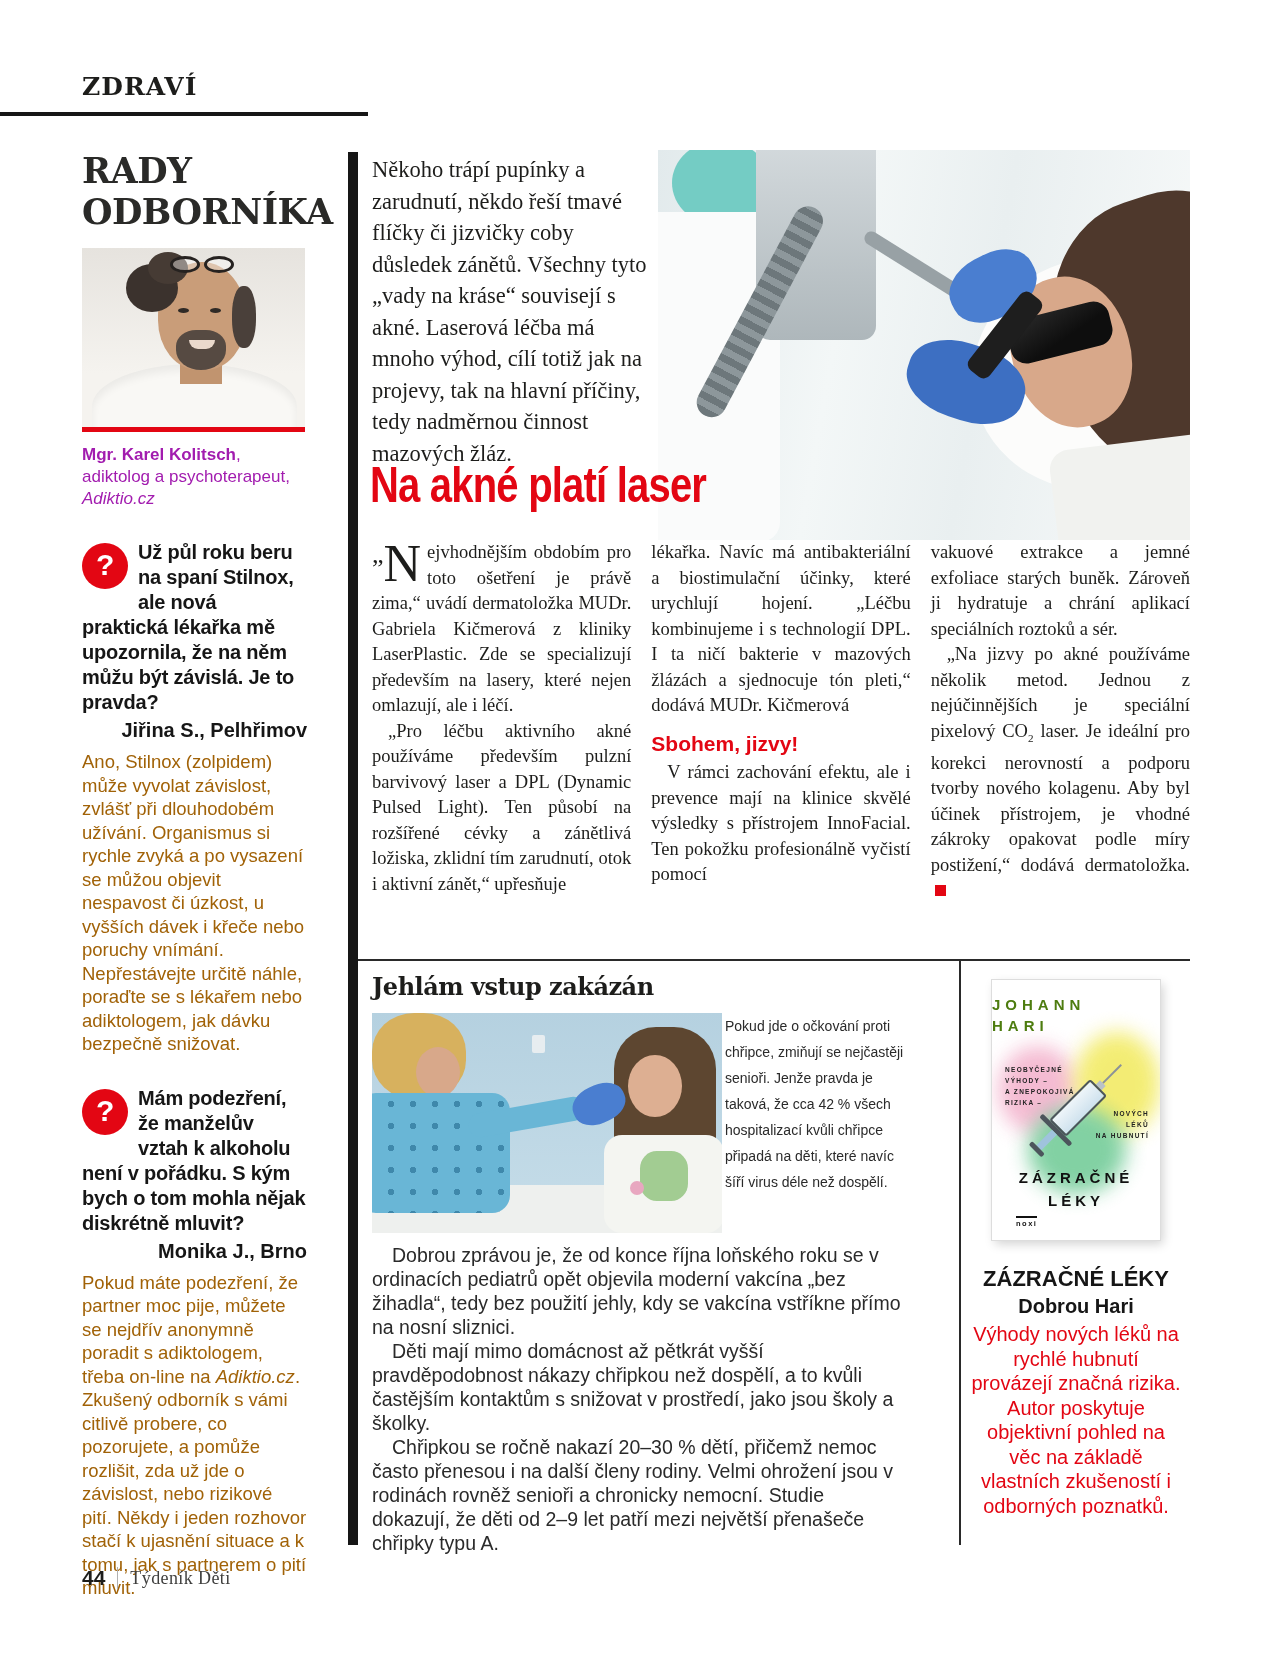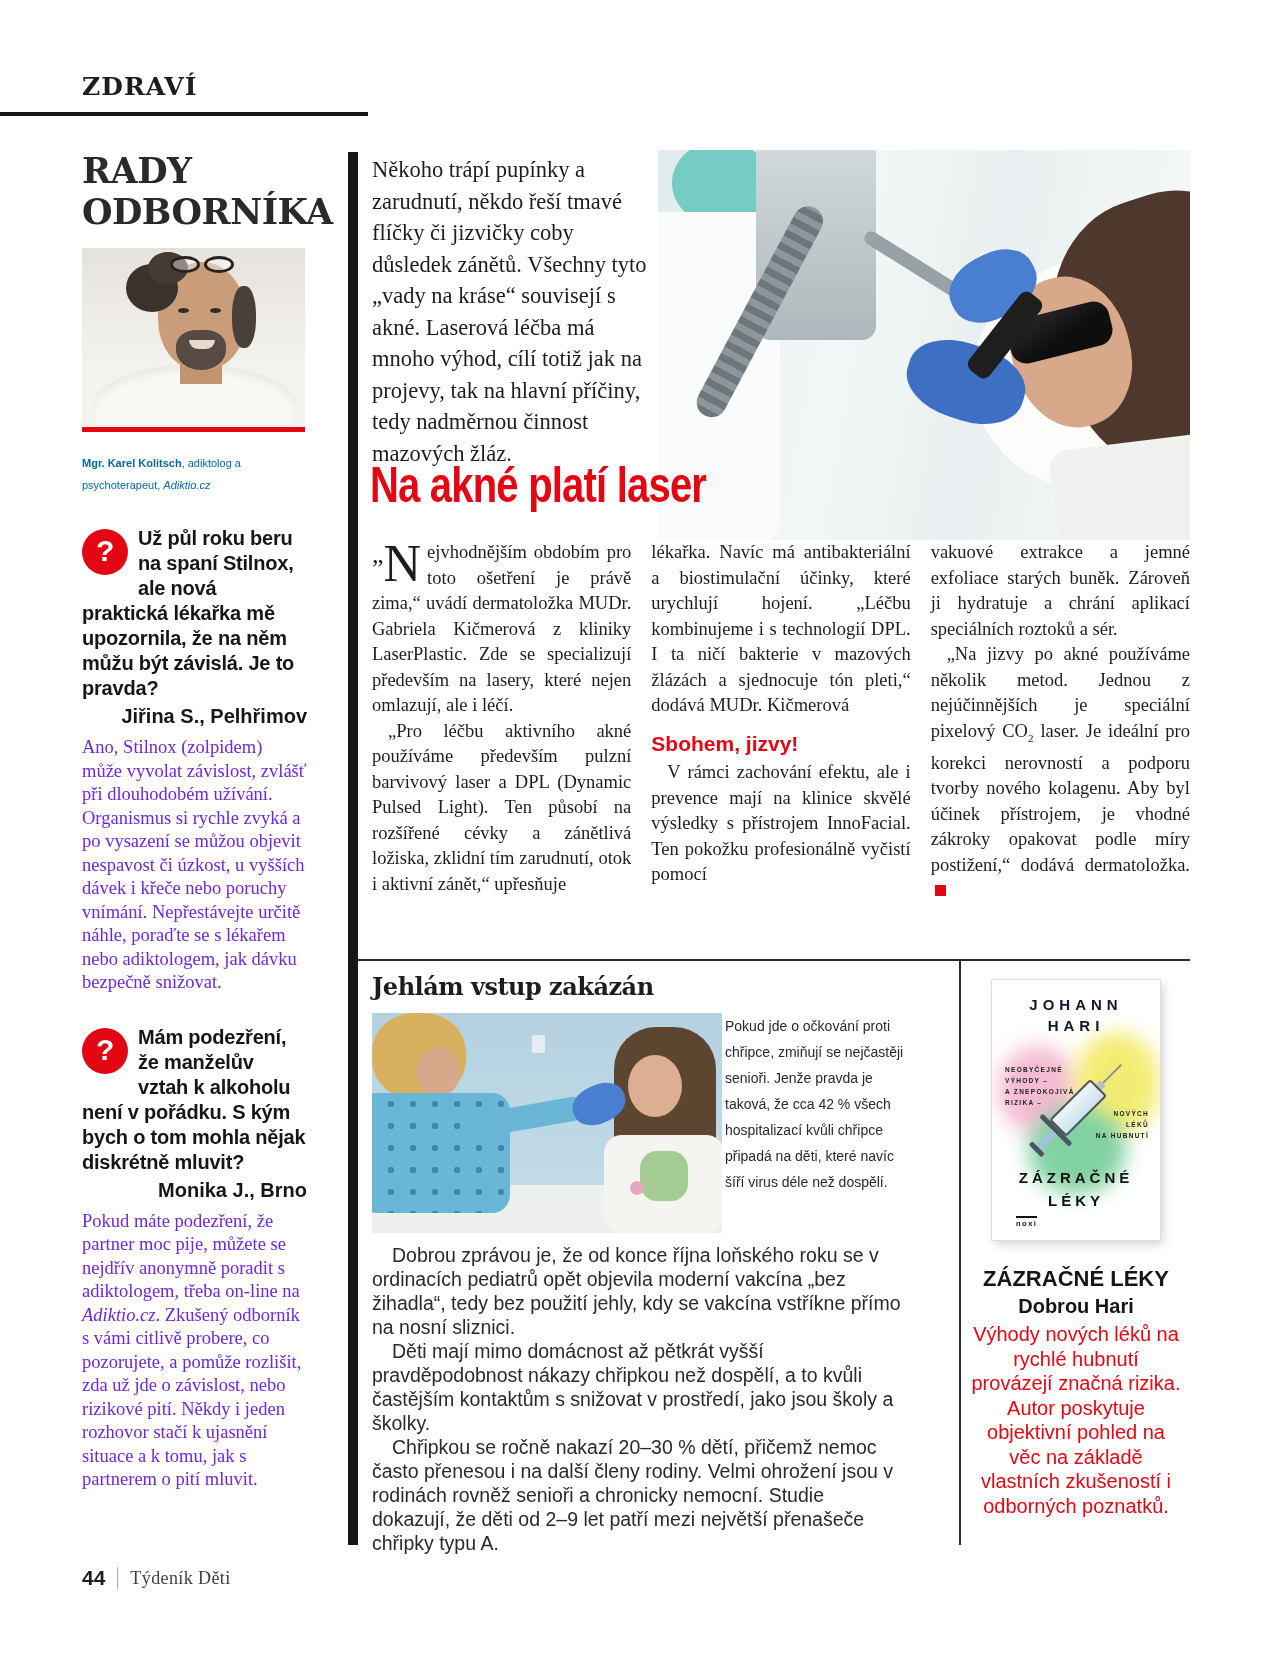--- a/index.html
+++ b/index.html
@@ -19,28 +19,28 @@
   .ep-head { position:absolute; left:76px; top:14px; width:88px; height:108px; background:#c99d79; border-radius:50% 50% 46% 46%; }
   .ep-bun1 { position:absolute; left:44px; top:16px; width:52px; height:48px; background:#3b322d; border-radius:50%; }
   .ep-bun2 { position:absolute; left:66px; top:4px; width:40px; height:32px; background:#463b34; border-radius:50%; }
   .ep-hair-side { position:absolute; left:150px; top:38px; width:24px; height:62px; background:#4a403a; border-radius:45%; }
   .ep-glass1 { position:absolute; left:88px; top:8px; width:30px; height:17px; border:3px solid #262220; border-radius:50%; background:rgba(255,255,255,.4); }
   .ep-glass2 { position:absolute; left:122px; top:8px; width:30px; height:17px; border:3px solid #262220; border-radius:50%; background:rgba(255,255,255,.4); }
   .ep-eye1 { position:absolute; left:96px; top:60px; width:11px; height:5px; background:#2f2a26; border-radius:50%; }
   .ep-eye2 { position:absolute; left:128px; top:60px; width:11px; height:5px; background:#2f2a26; border-radius:50%; }
   .ep-beard { position:absolute; left:94px; top:82px; width:50px; height:40px; background:#564a42; border-radius:40% 40% 50% 50%; }
   .ep-mouth { position:absolute; left:107px; top:92px; width:26px; height:9px; background:#ead9cc; border-radius:0 0 12px 12px; }
-  .expert-caption { margin-top:20px; font-size:11px; line-height:22px; color:#0369a1; }
+  .expert-caption { margin-top:12px; font-size:17px; line-height:22px; color:#a21caf; }
   .expert-caption b { font-weight:bold; }
   .expert-caption i { font-style:italic; }
 
   .qa-question { margin-top:30px; font-weight:bold; font-size:20px; line-height:25px; letter-spacing:-0.2px; color:#161616; }
   .q-circle { float:left; width:46px; height:46px; margin:3px 10px 4px 0; background:#e30613; border-radius:50%; color:#fff; text-align:center; line-height:44px; font-size:30px; font-weight:bold; }
   .qa-signature { margin-top:4px; text-align:right; font-weight:bold; font-size:20px; color:#161616; }
-  .qa-answer { margin-top:8px; font-family:Liberation Serif, serif; font-size:18.5px; line-height:23.5px; color:#6d28d9; }
+  .qa-answer { margin-top:8px; font-family:Liberation Sans, sans-serif; font-size:18.5px; line-height:23.5px; color:#a16207; }
   .qa-answer i { font-style:italic; }
 
   
   .black-bar { position:absolute; left:348px; top:152px; width:10px; height:1393px; background:#161616; }
   .lead { position:absolute; left:372px; top:154px; width:280px; font-family:"Liberation Serif", serif; font-size:22.5px; line-height:31.5px; color:#1d1d1b; }
   .laser-photo { position:absolute; left:658px; top:150px; width:532px; height:390px; background:linear-gradient(100deg,#e2eaec 0%,#f3f7f7 35%,#e9eff0 60%,#f8fafa 100%); overflow:hidden; }
   .lp-cap { position:absolute; left:14px; top:-10px; width:98px; height:86px; background:#74ccc4; border-radius:50%; }
   .lp-gown { position:absolute; left:-30px; top:62px; width:152px; height:330px; background:#fafbfb; border-radius:20px; }
   .lp-machine { position:absolute; left:98px; top:-22px; width:120px; height:212px; background:linear-gradient(180deg,#d6dcdf,#aeb7bb); border-radius:14px; }
   .lp-tube { position:absolute; left:142px; top:58px; width:30px; height:235px; transform:rotate(28deg); transform-origin:top center; background:repeating-linear-gradient(0deg,#6d777b 0 7px,#8d979b 7px 14px); border-radius:15px; }
@@ -89,21 +89,21 @@
   .fp-heart { position:absolute; left:258px; top:168px; width:14px; height:14px; background:#e8a7c0; border-radius:50%; }
   .flu p { font-size:19.5px; line-height:24px; color:#2a2a2a; text-indent:20px; }
 
   
   .book { position:absolute; left:962px; top:961px; width:228px; }
   .cover { position:relative; width:168px; height:260px; margin:19px auto 0; background:#ffffff; box-shadow:0 0 0 1px #ddd, 3px 4px 10px rgba(0,0,0,.18); overflow:hidden; }
   .blob { position:absolute; border-radius:50%; filter:blur(10px); opacity:.95; }
   .blob-pink { left:6px; top:66px; width:80px; height:88px; background:#f4b8d0; }
   .blob-yellow { left:82px; top:52px; width:86px; height:104px; background:#f3ec6d; }
   .blob-green { left:36px; top:126px; width:98px; height:88px; background:#7ccf9f; }
-  .bc-author { position:relative; z-index:3; padding-top:14px; text-align:center; font-weight:bold; font-size:15px; letter-spacing:5px; line-height:21px; color:#0f172a; }
+  .bc-author { position:relative; z-index:3; padding-top:14px; text-align:left; font-weight:bold; font-size:15px; letter-spacing:5px; line-height:21px; color:#4d7c0f; }
   .bc-tagl { position:absolute; z-index:3; left:13px; top:84px; font-size:6.5px; font-weight:bold; letter-spacing:1.3px; line-height:11px; color:#222; }
   .bc-tagr { position:absolute; z-index:3; right:11px; top:128px; text-align:right; font-size:6.5px; font-weight:bold; letter-spacing:1.3px; line-height:11px; color:#222; }
   .bc-syringe { position:absolute; z-index:2; left:48px; top:66px; width:72px; height:128px; transform:rotate(45deg); display:flex; flex-direction:column; align-items:center; }
   .sy-needle { width:2px; height:26px; background:#8b9298; }
   .sy-hub { width:8px; height:6px; background:#b9c2c8; }
   .sy-barrel { width:24px; height:58px; background:linear-gradient(90deg,#eef5f9,#cfe2ee); border:2px solid #4c555c; border-radius:3px; }
   .sy-flange { width:42px; height:5px; background:#4c555c; border-radius:2px; }
   .sy-stem { width:7px; height:22px; background:#9fc3dd; }
   .sy-thumb { width:18px; height:5px; background:#4c555c; border-radius:2px; }
   .bc-title { position:absolute; z-index:3; left:0; right:0; top:186px; text-align:center; font-weight:bold; font-size:15px; letter-spacing:4px; line-height:23px; color:#111; }

